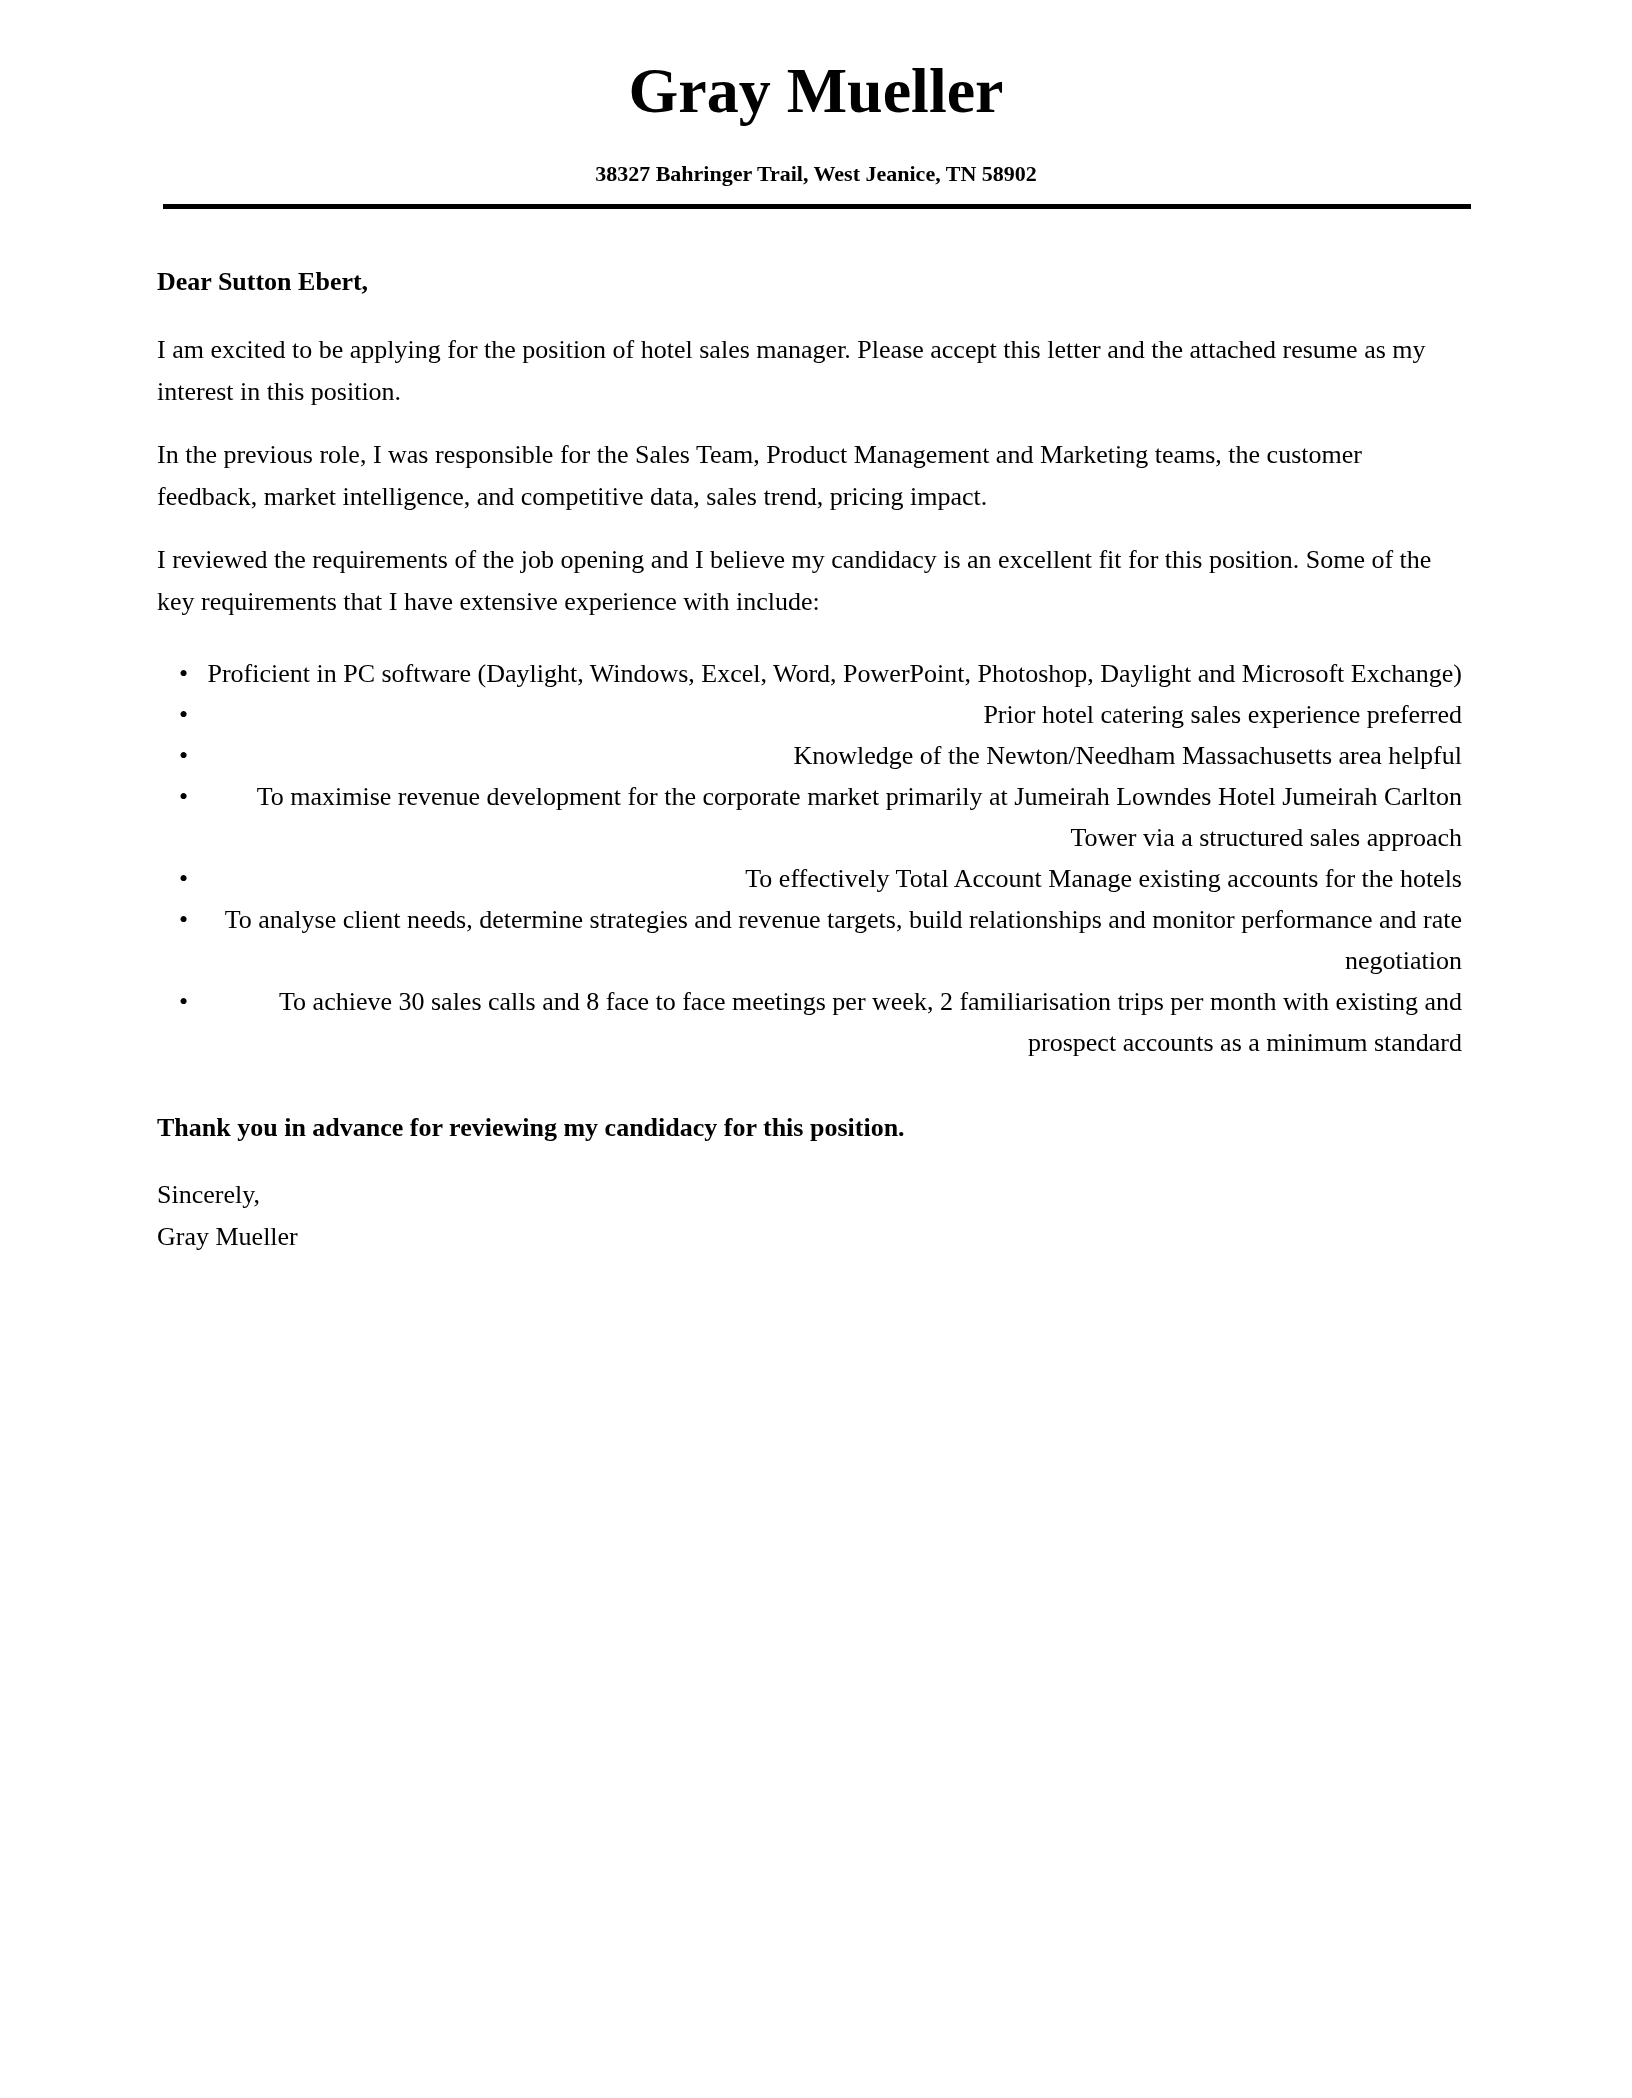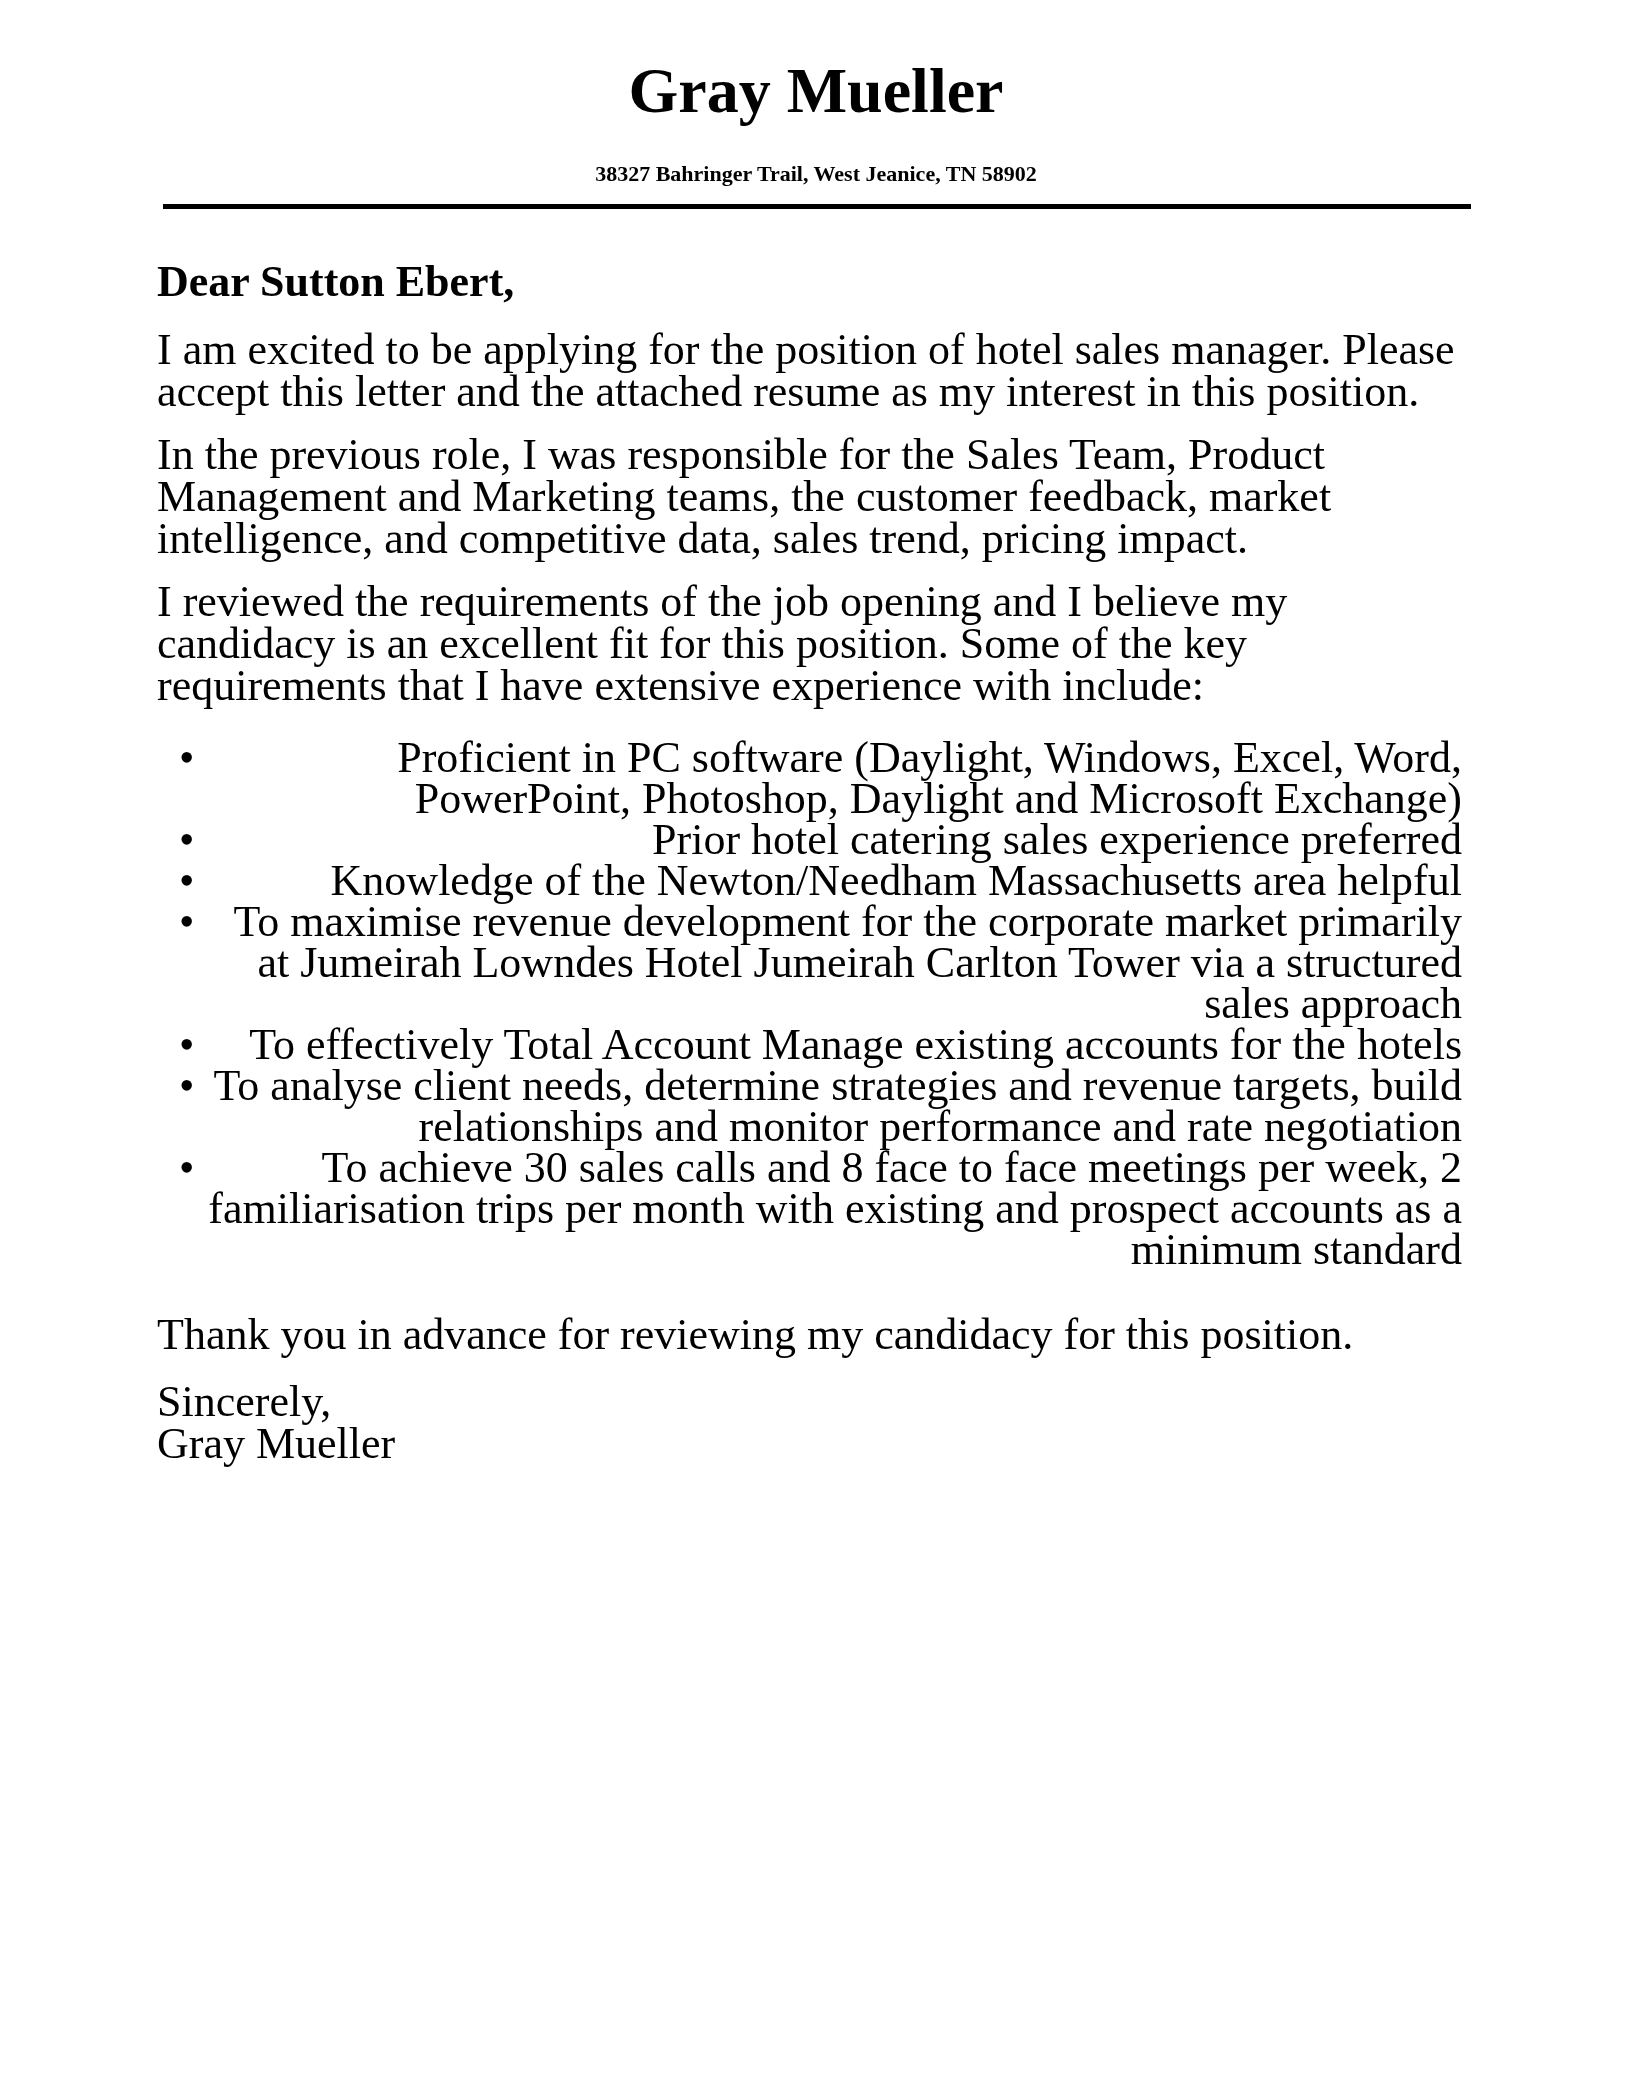--- a/index.html
+++ b/index.html
@@ -32,21 +32,21 @@
     line-height: 40px;
     font-weight: bold;
   }
   .divider-rule {
     border: none;
     border-top: 5px solid #000000;
     margin: 10px 161px 0 163px;
   }
   .letter-body {
     margin: 0 170px 0 157px; 
-    font-size: 44px;
+    font-size: 26px;
     line-height: 42px;
   }
   .salutation {
     margin: 52px 0 26px 0;
     font-weight: bold;
   }
   .letter-body p.para {
     margin: 0 0 21px 0;
   }
   ul.bullet-list {
@@ -62,21 +62,21 @@
     margin: 0;
   }
   ul.bullet-list li::before {
     content: "\2022";
     position: absolute;
     left: 22px;
     top: 0;
   }
   .thank-you-line {
     margin: 44px 0 0 0;
-    font-weight: normal;
+    font-weight: bold;
   }
   .closing-block {
     margin-top: 25px;
   }
 </style>
 </head>
 <body>
 
 <div class="page">
 

